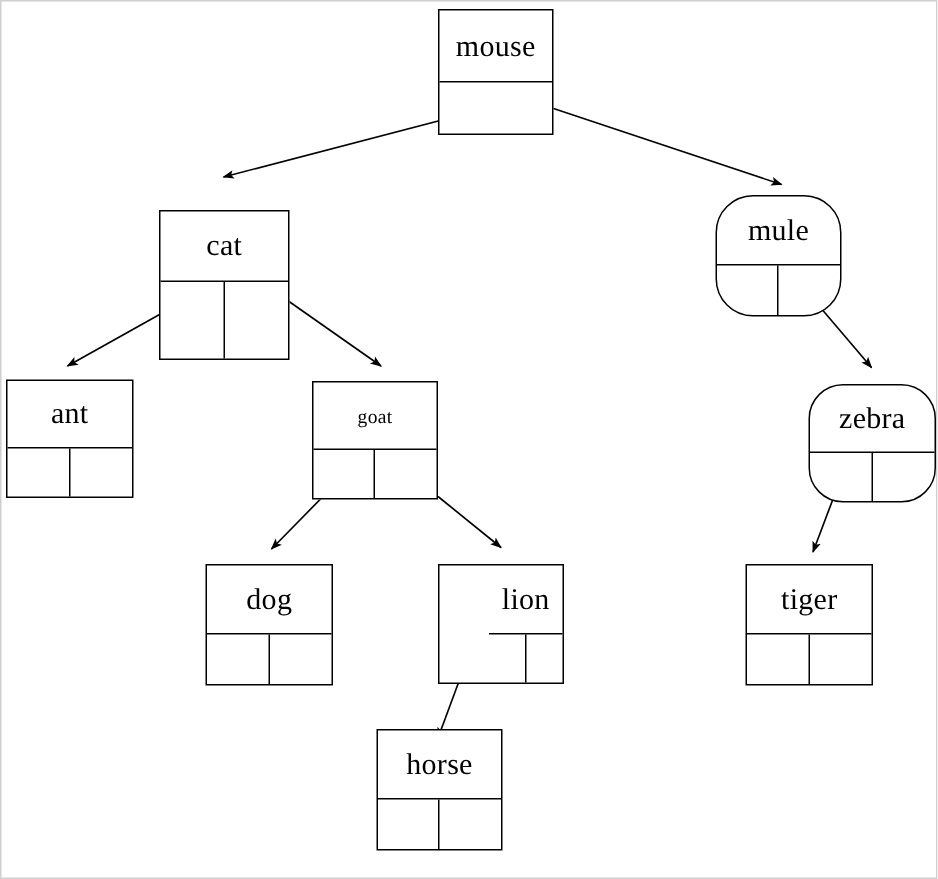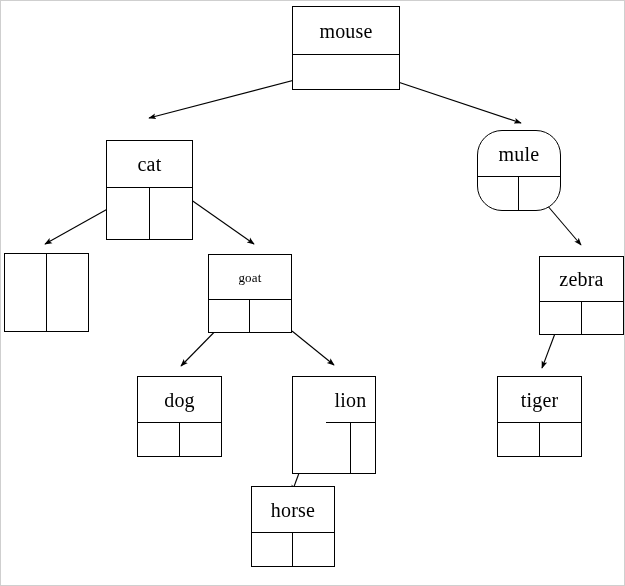--- a/index.html
+++ b/index.html
@@ -78,21 +78,21 @@
       <line x1="128" y1="196" x2="44" y2="243" stroke="#000000" stroke-width="1.1" marker-end="url(#arrowhead)"></line>
       <line x1="186" y1="196" x2="253" y2="243" stroke="#000000" stroke-width="1.1" marker-end="url(#arrowhead)"></line>
       <line x1="534" y1="190" x2="580" y2="244" stroke="#000000" stroke-width="1.1" marker-end="url(#arrowhead)"></line>
       <line x1="231" y1="313" x2="180" y2="365" stroke="#000000" stroke-width="1.1" marker-end="url(#arrowhead)"></line>
       <line x1="291" y1="330" x2="333" y2="364" stroke="#000000" stroke-width="1.1" marker-end="url(#arrowhead)"></line>
       <line x1="561" y1="314" x2="541" y2="367" stroke="#000000" stroke-width="1.1" marker-end="url(#arrowhead)"></line>
       <line x1="311" y1="437" x2="291" y2="491" stroke="#000000" stroke-width="1.1" marker-end="url(#arrowhead)"></line>
     </svg>
 
   <div id="node-layer">
-      <div class="node" style="left: 291px; top: 5px; width: 108px; height: 84px; gap: 40px;">
+      <div class="node" style="left: 291px; top: 5px; width: 77px; height: 84px; gap: 40px;">
         <div class="node-label" style="height: 48px; font-size: 20px;">mouse</div>
         <div class="node-ptrs">
           <div class="ptr left"></div>
           <div class="ptr right"></div>
         </div>
       </div>
       <div class="node" style="left: 105px; top: 139px; width: 87px; height: 100px;">
         <div class="node-label" style="height: 47px; font-size: 20px;">cat</div>
         <div class="node-ptrs">
           <div class="ptr left"></div>
@@ -100,47 +100,48 @@
         </div>
       </div>
       <div class="node" style="left: 476px; top: 129px; width: 84px; height: 81px; border-radius: 25px;">
         <div class="node-label" style="height: 46px; font-size: 20px;">mule</div>
         <div class="node-ptrs">
           <div class="ptr left"></div>
           <div class="ptr right"></div>
         </div>
       </div>
       <div class="node" style="left: 3px; top: 252px; width: 85px; height: 79px;">
+        <div class="node-label" style="height: 45px; font-size: 20px;">ant</div>
         <div class="node-ptrs">
           <div class="ptr left"></div>
           <div class="ptr right"></div>
         </div>
       </div>
       <div class="node" style="left: 207px; top: 253px; width: 84px; height: 79px;">
         <div class="node-label" style="height: 45px; font-size: 13px;">goat</div>
         <div class="node-ptrs">
           <div class="ptr left"></div>
           <div class="ptr right"></div>
         </div>
       </div>
-      <div class="node" style="left: 538px; top: 255px; width: 85px; height: 79px;">
+      <div class="node" style="left: 538px; top: 255px; width: 85px; height: 79px; border-radius: 23px;">
         <div class="node-label" style="height: 45px; font-size: 20px;">zebra</div>
         <div class="node-ptrs">
           <div class="ptr left"></div>
           <div class="ptr right"></div>
         </div>
       </div>
       <div class="node" style="left: 136px; top: 375px; width: 85px; height: 81px;">
         <div class="node-label" style="height: 46px; font-size: 20px; font-family: Liberation Serif, serif;">dog</div>
         <div class="node-ptrs">
           <div class="ptr left"></div>
           <div class="ptr right"></div>
         </div>
       </div>
-      <div class="node" style="left: 291px; top: 375px; width: 84px; height: 98px; padding-left: 33px;">
+      <div class="node" style="left: 291px; top: 375px; width: 84px; height: 80px; padding-left: 33px;">
         <div class="node-label" style="height: 46px; font-size: 20px;">lion</div>
         <div class="node-ptrs">
           <div class="ptr left"></div>
           <div class="ptr right"></div>
         </div>
       </div>
       <div class="node" style="left: 496px; top: 375px; width: 85px; height: 81px;">
         <div class="node-label" style="height: 46px; font-size: 20px;">tiger</div>
         <div class="node-ptrs">
           <div class="ptr left"></div>

